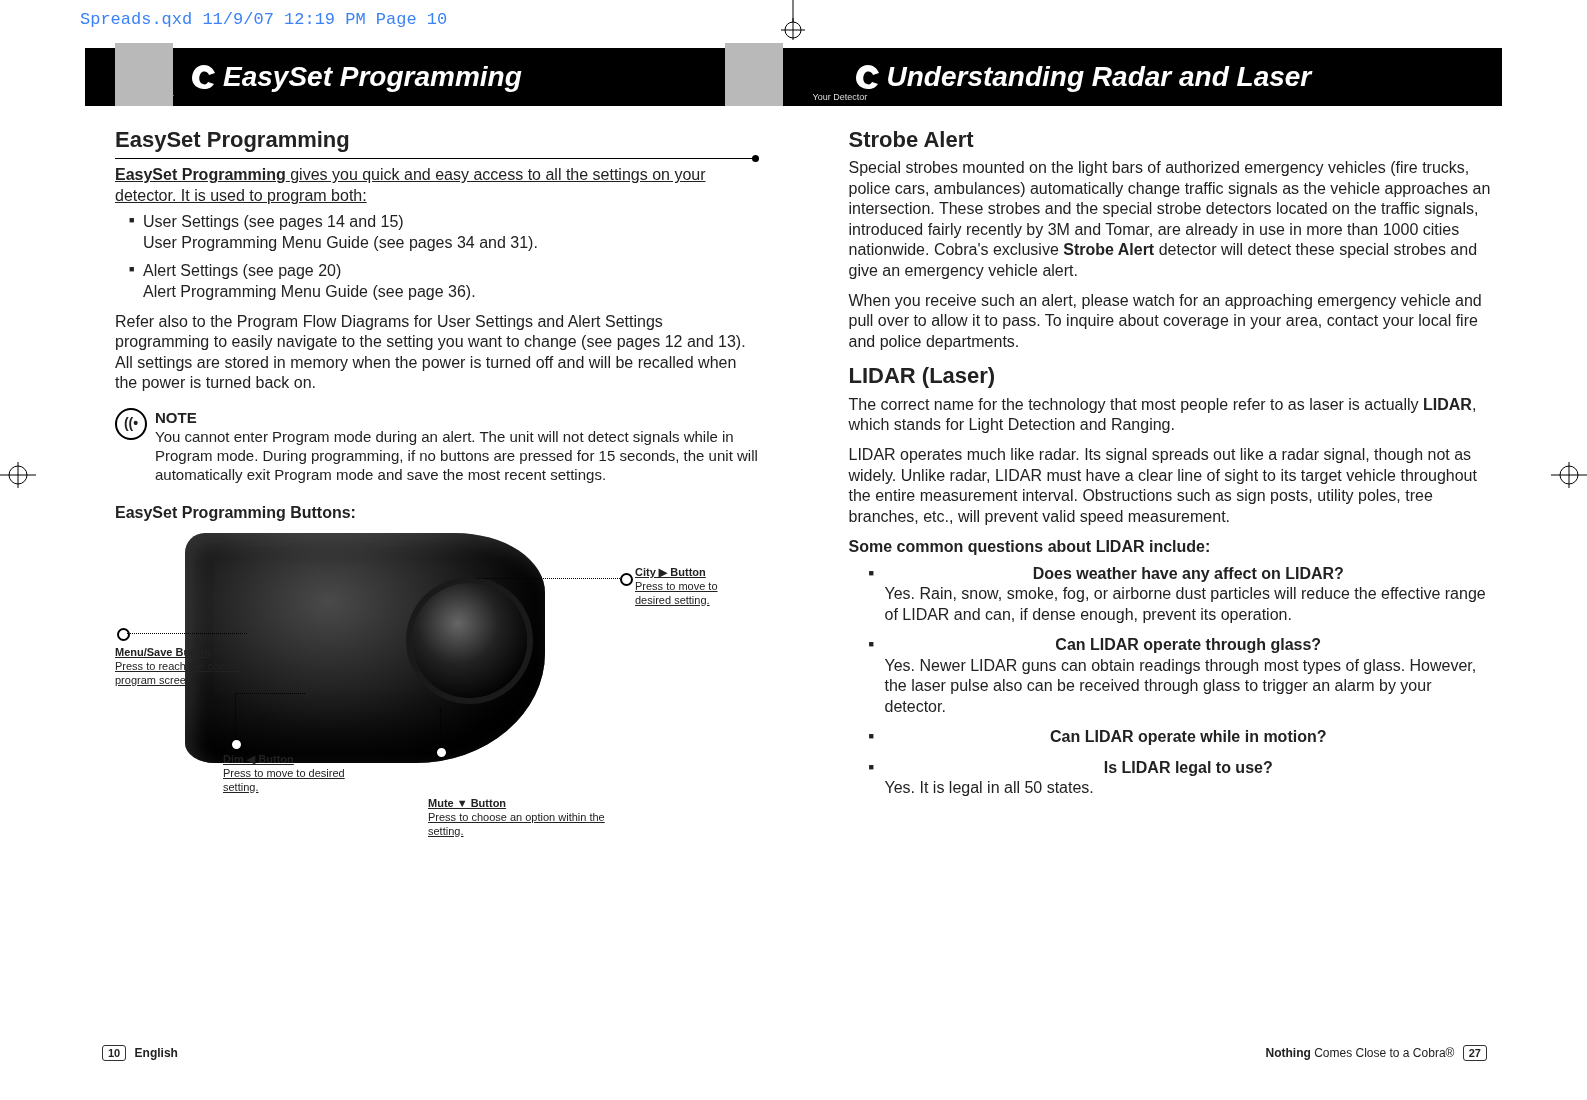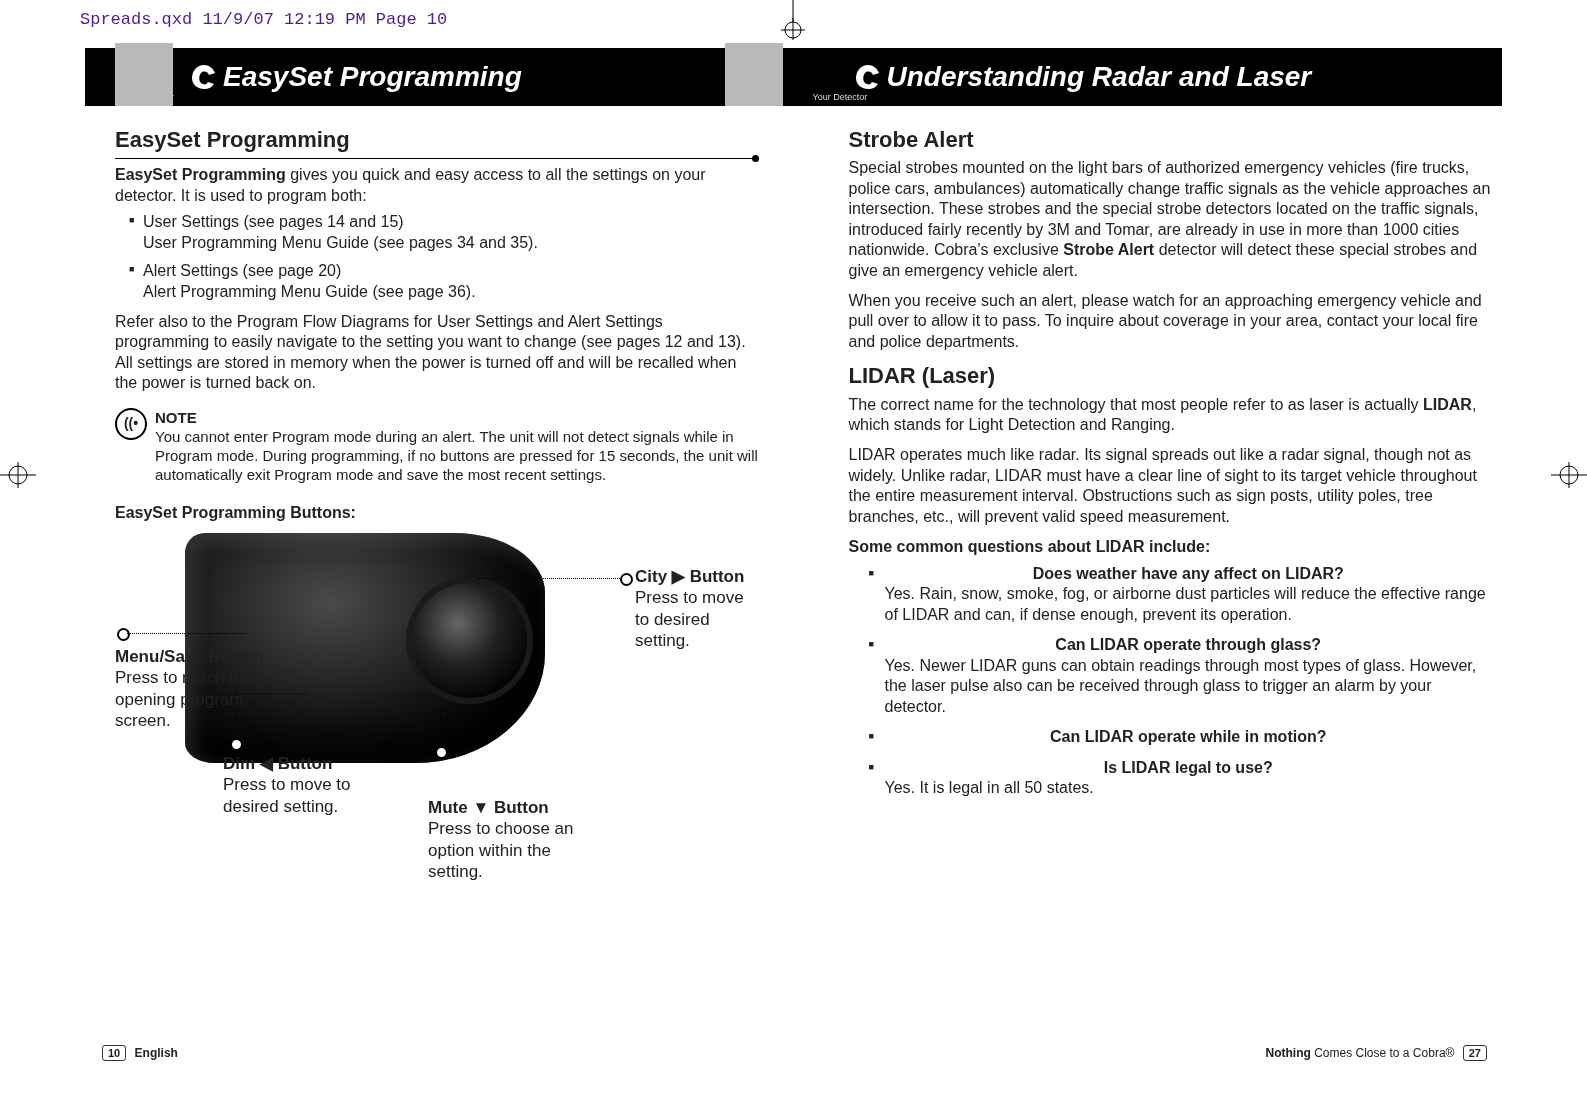--- a/index.html
+++ b/index.html
@@ -1,17 +1,17 @@
 <!DOCTYPE html>
 <html><head>
 <meta charset="utf-8">
 <style>
   body { margin:0; padding:0; background:#fff; font-family: Arial, Helvetica, sans-serif; color:#222; }
   .sheet { width:1587px; height:1100px; position:relative; background:#fff; }
-  .crop-header { position:absolute; top:10px; left:80px; font-family:"Courier New",monospace; font-size:17px; letter-spacing:0; color:#4c1d95; }
+  .crop-header { position:absolute; top:10px; left:80px; font-family:"Courier New",monospace; font-size:17px; letter-spacing:0; color:#3b82f6; }
   .top-mark { position:absolute; top:0; left:793px; transform:translateX(-50%); }
   .side-mark-l { position:absolute; top:460px; left:-10px; }
   .side-mark-r { position:absolute; top:460px; right:-10px; }
 
   .black-band { position:absolute; top:48px; left:85px; right:85px; height:58px; background:#000; color:#fff; display:flex; }
   .band-half { flex:1; position:relative; display:flex; align-items:center; }
   .band-label { position:absolute; bottom:4px; font-size:9px; color:#ddd; }
   .band-logo { width:34px; height:34px; display:flex; align-items:center; justify-content:center; }
   .band-title { font-size:28px; font-weight:700; font-style:italic; color:#fff; margin-left:2px; }
   .gray-block { position:absolute; top:43px; background:#b9b9b9; width:58px; height:63px; z-index:2; }
@@ -34,21 +34,21 @@
   .note-row { display:flex; gap:8px; margin:14px 0 8px 0; }
   .note-icon { width:28px; height:28px; border:2px solid #000; border-radius:50%; display:flex; align-items:center; justify-content:center; font-weight:900; font-size:14px; flex-shrink:0; }
   .note-body { font-size:15px; }
   .note-body .nt { font-weight:900; display:block; }
 
   .buttons-h { font-weight:900; margin-top:18px; }
 
   .device-box { position:relative; margin-top:10px; width:600px; height:300px; }
   .device { position:absolute; left:70px; top:0; width:360px; height:230px; background:radial-gradient(ellipse at 40% 30%, #4a4a4a 0%, #111 55%, #000 80%); border-radius:20px 90px 130px 30px / 20px 60px 110px 20px; box-shadow:inset 8px 8px 20px rgba(255,255,255,.15), inset -20px -20px 40px rgba(0,0,0,.8); }
   .lens { position:absolute; right:18px; top:50px; width:115px; height:115px; border-radius:50%; background:radial-gradient(circle at 40% 35%, #666 0%, #222 40%, #000 80%); box-shadow:0 0 0 6px #1a1a1a; }
-  .callout { position:absolute; font-size:17px; line-height:1.25; }
+  .callout { position:absolute; font-size:11px; line-height:1.25;text-decoration:underline; }
   .callout .ct { font-weight:700; display:block; }
   .pin { width:9px; height:9px; border-radius:50%; background:#fff; border:2px solid #000; position:absolute; }
   .line { position:absolute; border-top:1px dotted #000; }
   .lineV { position:absolute; border-left:1px dotted #000; }
 
   .right p { margin:0 0 10px 0; }
   .qa { list-style:none; padding:0; margin:6px 0 0 20px; }
   .qa>li { margin-bottom:10px; padding-left:16px; position:relative; }
   .qa>li:before { content:"■"; position:absolute; left:0; top:4px; font-size:9px; }
   .qa .q { font-weight:700; display:block;text-align:center; }
@@ -109,27 +109,27 @@
     </span>
     <span class="band-title">Understanding Radar and Laser</span>
   </div>
 </div>
 
 <div class="page-body">
 
   <div class="col left">
     <h3 class="section">EasySet Programming</h3>
     <div class="rule-dot"></div>
-    <p class="intro" style="margin:0 0 6px 0;">
+    <p class="intro" style="margin:0 0 6px 0;text-decoration:underline;">
       <b>EasySet Programming</b><span> gives you quick and easy access to all the settings on your detector. It is used to program both:</span>
     </p>
     <ul class="sq">
       <li>
         <span>User Settings (see pages 14 and 15)</span>
-        <span class="sub">User Programming Menu Guide (see pages 34 and 35).</span>
+        <span class="sub">User Programming Menu Guide (see pages 34 and 31).</span>
       </li>
       <li>
         <span>Alert Settings (see page 20)</span>
         <span class="sub">Alert Programming Menu Guide (see page 36).</span>
       </li>
     </ul>
     <p style="margin:8px 0 0 0;">Refer also to the Program Flow Diagrams for User Settings and Alert Settings programming to easily navigate to the setting you want to change (see pages 12 and 13). All settings are stored in memory when the power is turned off and will be recalled when the power is turned back on.</p>
 
     <div class="note-row">
       <div class="note-icon">((•</div>

